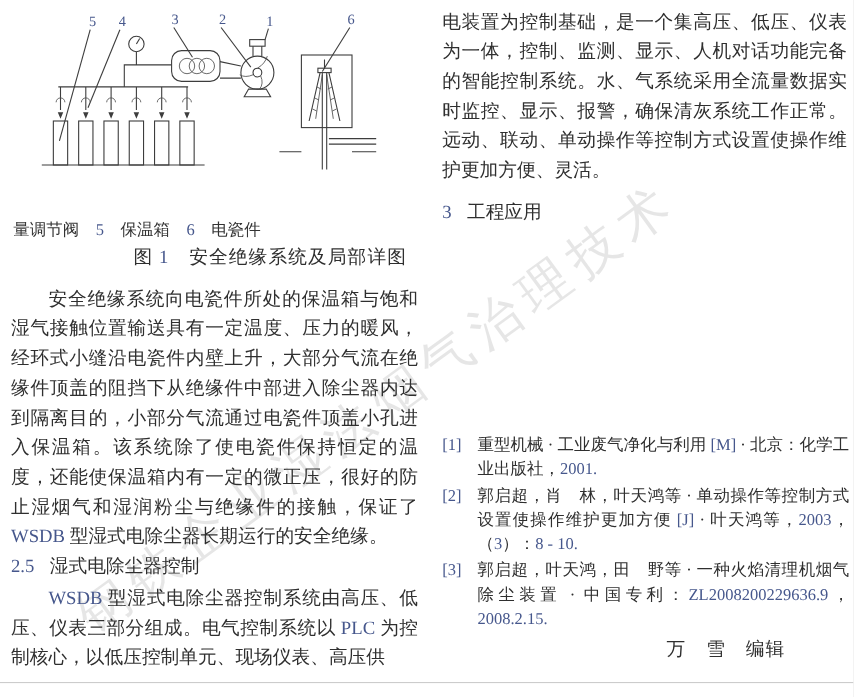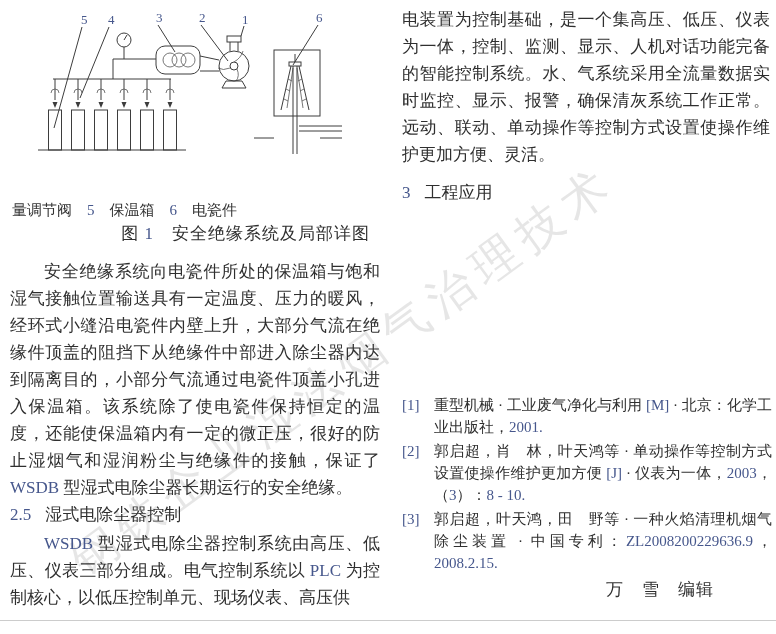--- a/index.html
+++ b/index.html
@@ -145,21 +145,21 @@
 
 
 
   <div class="abs" style="left:402px;top:394px;width:370px;">
     <div class="ref-row">
       <span class="ref-num en">[1]</span>
       <span class="ref-text"><span>重型机械 · 工业废气净化与利用 </span><span class="en">[M]</span><span> · 北京：化学工业出版社，</span><span class="en">2001.</span></span>
     </div>
     <div class="ref-row">
       <span class="ref-num en">[2]</span>
-      <span class="ref-text"><span>郭启超，肖　林，叶天鸿等 · 单动操作等控制方式设置使操作维护更加方便 </span><span class="en">[J]</span><span> · 仪表为一体，</span><span class="en">2003</span><span>，（</span><span class="en">3</span><span>）：</span><span class="en">8 - 10.</span></span>
+      <span class="ref-text"><span>郭启超，肖　林，叶天鸿等 · 单动操作等控制方式设置使操作维护更加方便 </span><span class="en">[J]</span><span> · 叶天鸿等，</span><span class="en">2003</span><span>，（</span><span class="en">3</span><span>）：</span><span class="en">8 - 10.</span></span>
     </div>
     <div class="ref-row">
       <span class="ref-num en">[3]</span>
       <span class="ref-text"><span>郭启超，叶天鸿，田　野等 · 一种火焰清理机烟气除尘装置 · 中国专利：</span><span class="en">ZL2008200229636.9</span><span>，</span><span class="en">2008.2.15.</span></span>
     </div>
   </div>
 
   <div class="abs editor" style="right:62px;top:578px;">万　雪　编辑</div>
 
   <div class="divider"></div>

